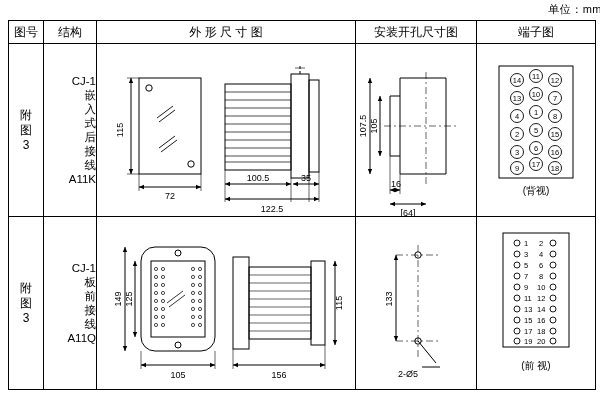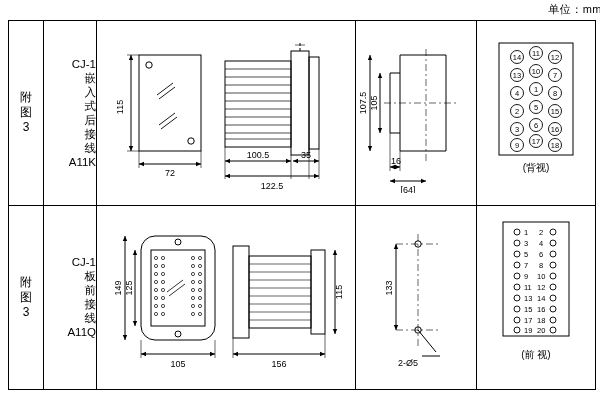--- a/index.html
+++ b/index.html
@@ -22,20 +22,27 @@
 </style>
 </head>
 <body>
 
 <div class="page">
 
   <div class="unit">单位：mm</div>
 
   <table class="main">
     <tbody>
+        <tr>
+      <th class="col1">图号</th>
+      <th class="col2">结构</th>
+      <th class="col3">外 形 尺 寸 图</th>
+      <th class="col4">安装开孔尺寸图</th>
+      <th class="col5">端子图</th>
+    </tr>
 
     <tr class="rowcell">
       <td class="col1">
         <div class="vtext">
           <div>附</div>
           <div>图</div>
           <div>3</div>
         </div>
       </td>
       <td class="col2">

